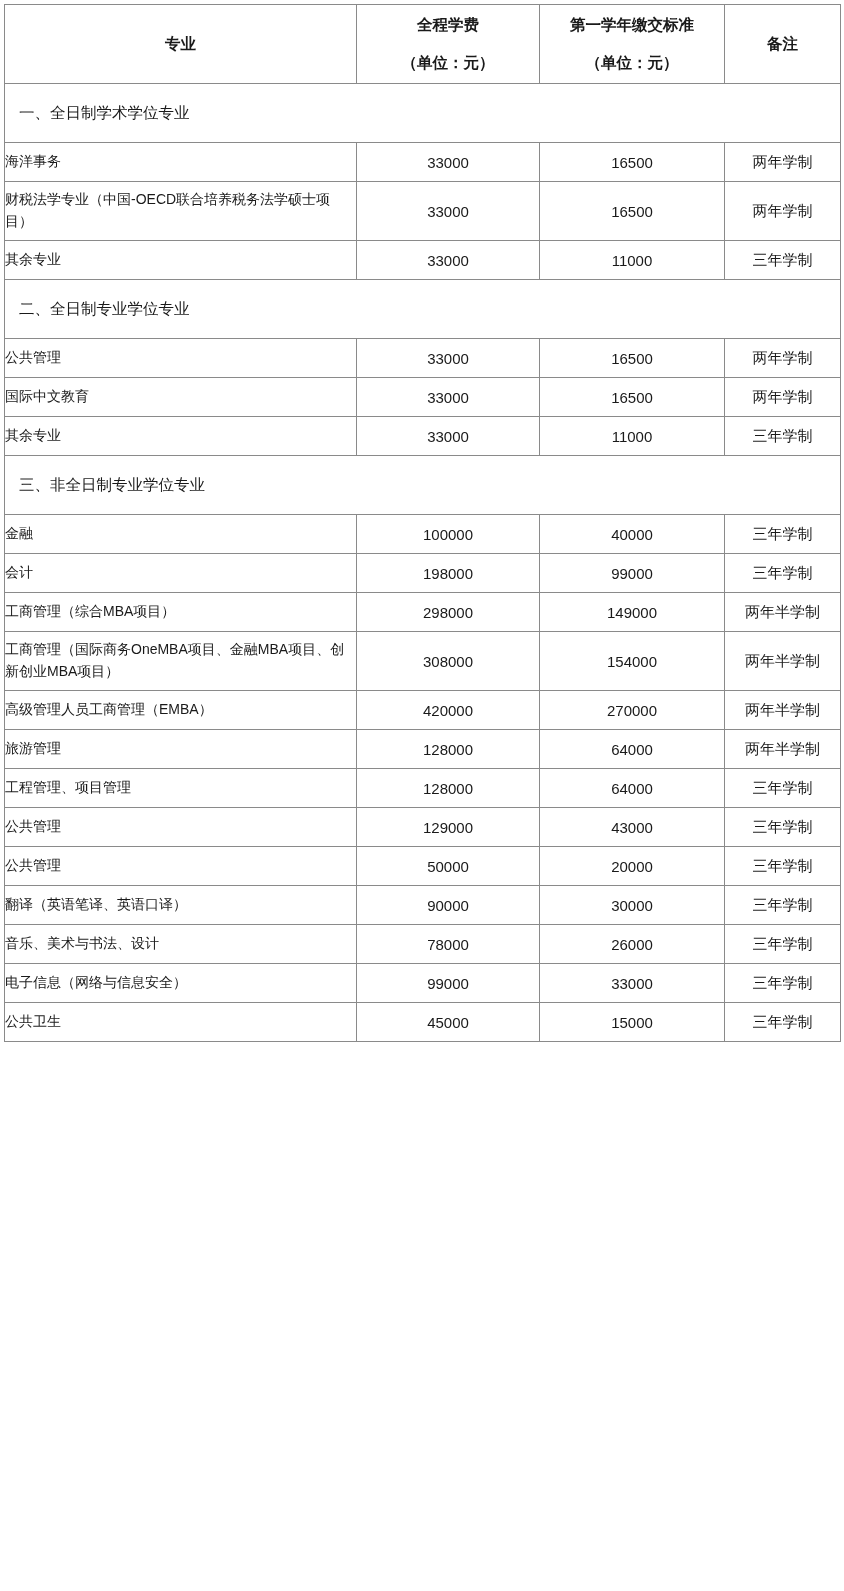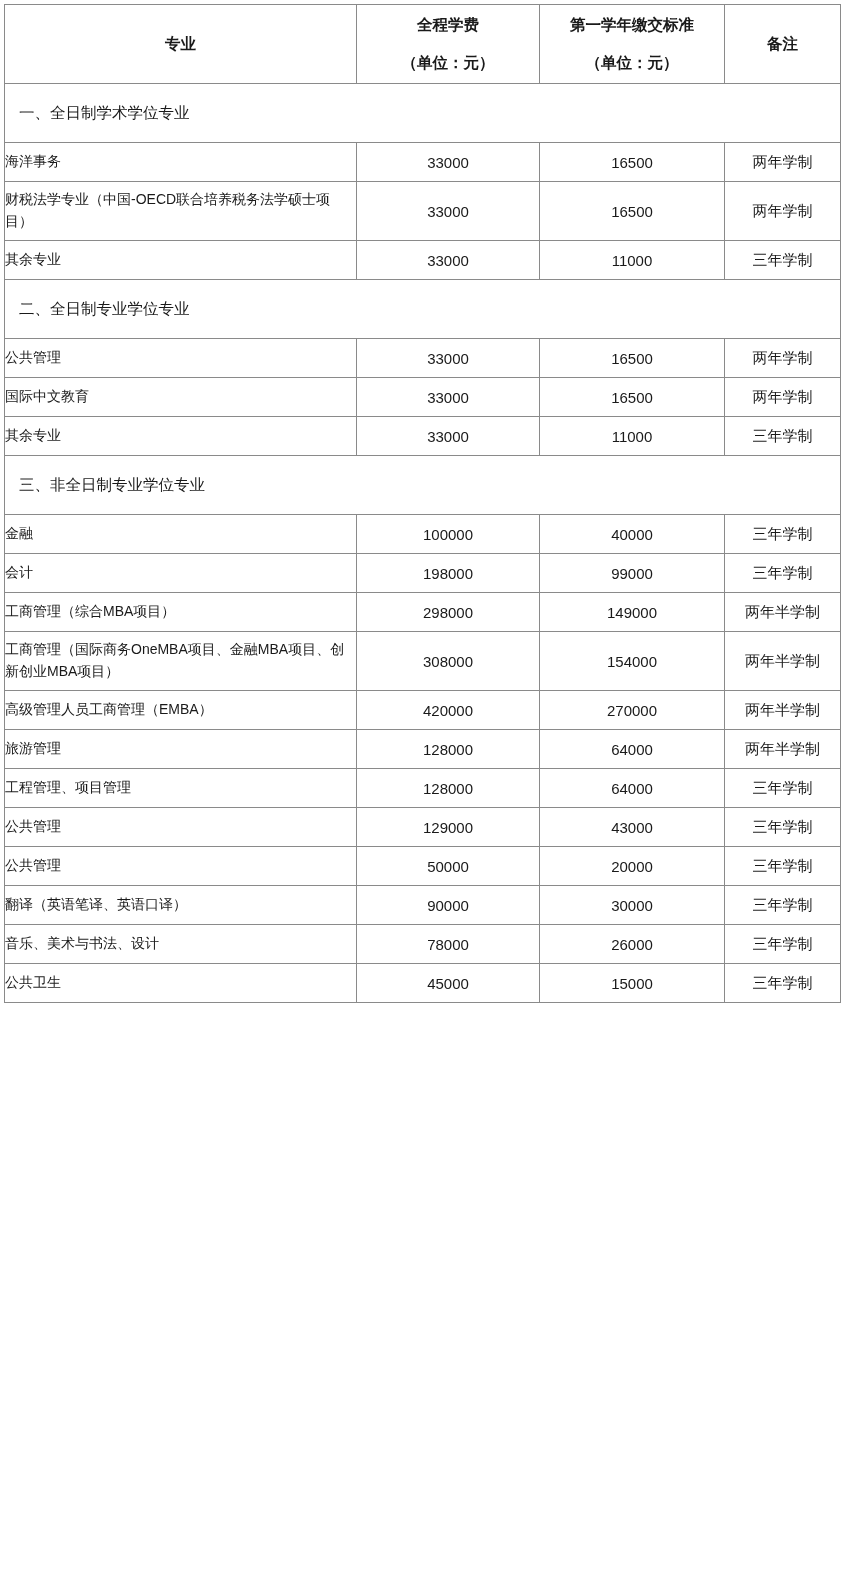--- a/index.html
+++ b/index.html
@@ -208,20 +208,26 @@
           <td class="num">30000</td>
           <td class="note">三年学制</td>
         </tr>
         <tr class="data-row">
           <td class="major">音乐、美术与书法、设计</td>
           <td class="num">78000</td>
           <td class="num">26000</td>
           <td class="note">三年学制</td>
         </tr>
         <tr class="data-row">
+          <td class="major">电子信息（网络与信息安全）</td>
+          <td class="num">99000</td>
+          <td class="num">33000</td>
+          <td class="note">三年学制</td>
+        </tr>
+        <tr class="data-row">
           <td class="major">公共卫生</td>
           <td class="num">45000</td>
           <td class="num">15000</td>
           <td class="note">三年学制</td>
         </tr>
       </tbody>
   </table>
 </div>
 
 </body></html>

